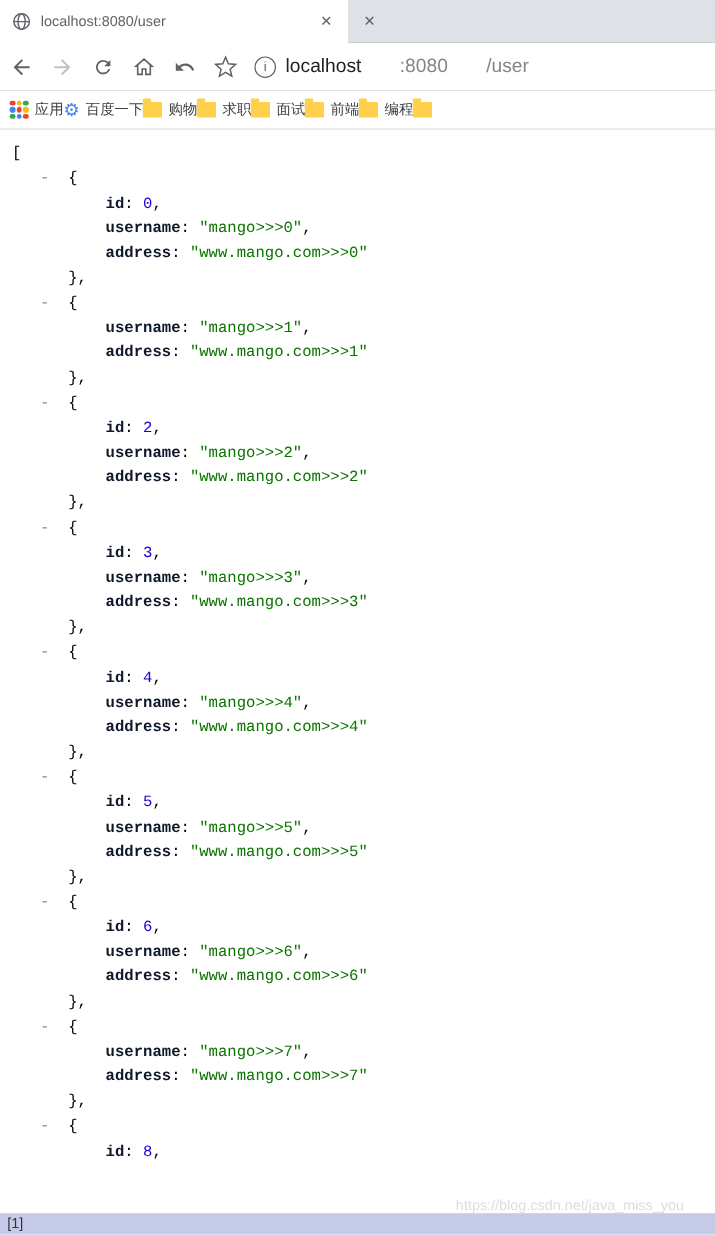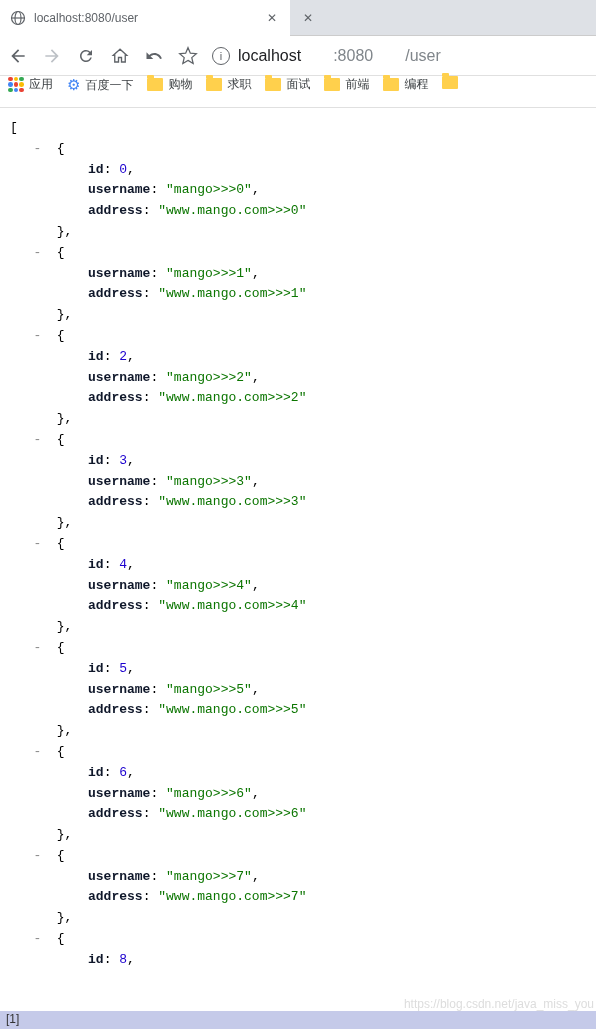--- a/index.html
+++ b/index.html
@@ -98,24 +98,23 @@
     }
     .url-text {
       color: #202124;
     }
     .url-text .gray {
       color: #80868b;
       margin-left: 32px;
     }
     .bookmarks {
       display: flex;
-      align-items: flex-start;
+      align-items: center;
       height: 32px;
       padding: 0 8px;
-      gap: 14px;
       border-bottom: 1px solid #e0e0e0;
       background: #fff;
       font-size: 12px;
     }
     .bookmark-item {
       display: flex;
       align-items: center;
       gap: 5px;
       color: #3c4043;
       cursor: pointer;
@@ -180,21 +179,21 @@
     }
     .str {
       color: #0b7500;
     }
     .dash {
       color: #888;
     }
     .watermark {
       position: absolute;
       bottom: 18px;
-      right: 2px;
+      right: 26px;
       font-size: 12px;
       color: #ddd;
       font-family: Arial, sans-serif;
       margin-top: 24px;
     }
     .footer {
       position: absolute;
       bottom: 0;
       left: 0;
       right: 0;

